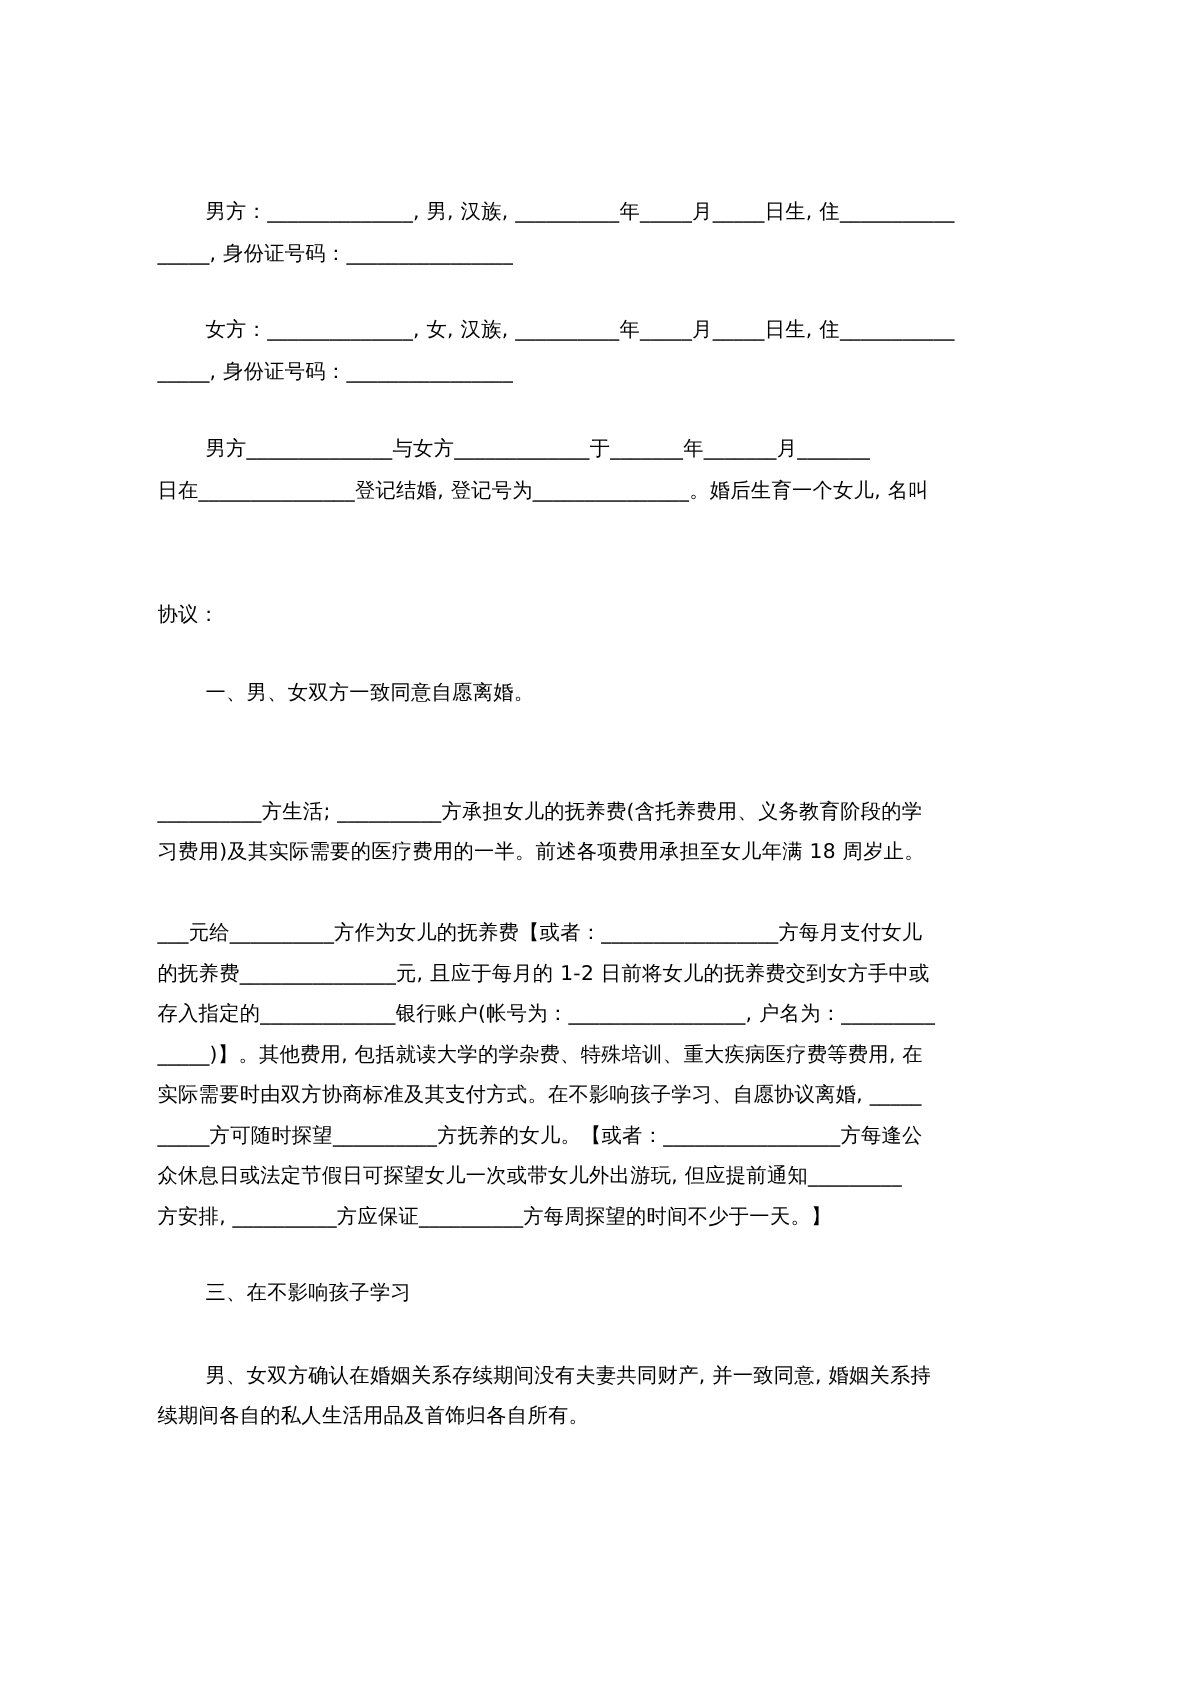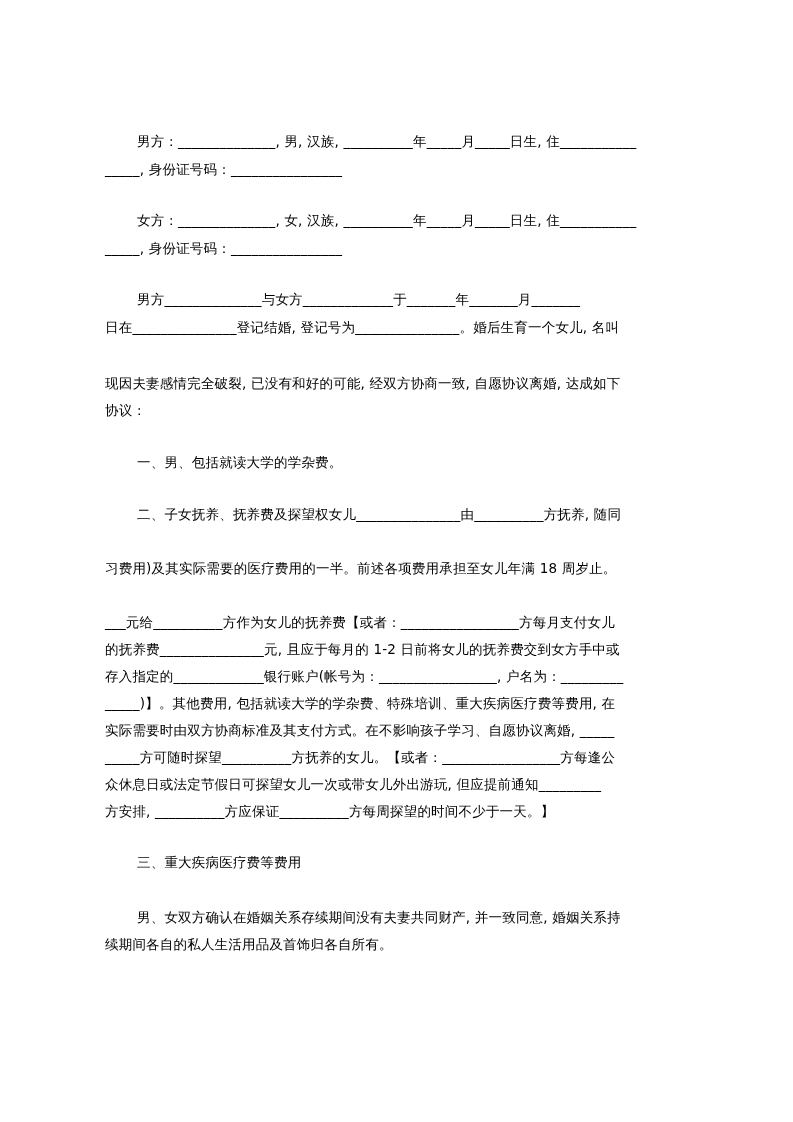--- a/index.html
+++ b/index.html
@@ -15,33 +15,32 @@
 
 <div class="page">
   <div class="line ind" style="top:132px">男方：______________, 男, 汉族, __________年_____月_____日生, 住___________</div>
   <div class="line" style="top:160px">_____, 身份证号码：________________</div>
 
   <div class="line ind" style="top:211px">女方：______________, 女, 汉族, __________年_____月_____日生, 住___________</div>
   <div class="line" style="top:239px">_____, 身份证号码：________________</div>
 
   <div class="line ind" style="top:290px">男方______________与女方_____________于_______年_______月_______</div>
   <div class="line" style="top:318px">日在_______________登记结婚, 登记号为_______________。婚后生育一个女儿, 名叫</div>
-  <div class="line" style="top:374px">现因夫妻感情完全破裂, 已没有和好的可能, 经双方协商一致, 自愿协议离婚, 达成如下</div>
   <div class="line" style="top:401px">协议：</div>
 
-  <div class="line ind" style="top:453px">一、男、包括就读大学的学杂费。</div>
+  <div class="line ind" style="top:453px">一、男、女双方一致同意自愿离婚。</div>
 
-  <div class="line ind" style="top:505px">二、子女抚养、抚养费及探望权女儿_______________由__________方抚养, 随同</div>
+  <div class="line" style="top:532px">__________方生活; __________方承担女儿的抚养费(含托养费用、义务教育阶段的学</div>
   <div class="line" style="top:559px">习费用)及其实际需要的医疗费用的一半。前述各项费用承担至女儿年满 18 周岁止。</div>
   <div class="line" style="top:613px">___元给__________方作为女儿的抚养费【或者：_________________方每月支付女儿</div>
   <div class="line" style="top:640px">的抚养费_______________元, 且应于每月的 1-2 日前将女儿的抚养费交到女方手中或</div>
   <div class="line" style="top:667px">存入指定的_____________银行账户(帐号为：_________________, 户名为：_________</div>
   <div class="line" style="top:694px">_____)】。其他费用, 包括就读大学的学杂费、特殊培训、重大疾病医疗费等费用, 在</div>
   <div class="line" style="top:721px">实际需要时由双方协商标准及其支付方式。在不影响孩子学习、自愿协议离婚, _____</div>
   <div class="line" style="top:748px">_____方可随时探望__________方抚养的女儿。【或者：_________________方每逢公</div>
   <div class="line" style="top:775px">众休息日或法定节假日可探望女儿一次或带女儿外出游玩, 但应提前通知_________</div>
   <div class="line" style="top:802px">方安排, __________方应保证__________方每周探望的时间不少于一天。】</div>
 
-  <div class="line ind" style="top:853px">三、重大疾病医疗费等费用</div>
+  <div class="line ind" style="top:853px">三、在不影响孩子学习</div>
 
   <div class="line" style="top:935px">续期间各自的私人生活用品及首饰归各自所有。</div>
   <div class="line ind" style="top:908px">男、女双方确认在婚姻关系存续期间没有夫妻共同财产, 并一致同意, 婚姻关系持</div>
 </div>
 
 </body></html>

